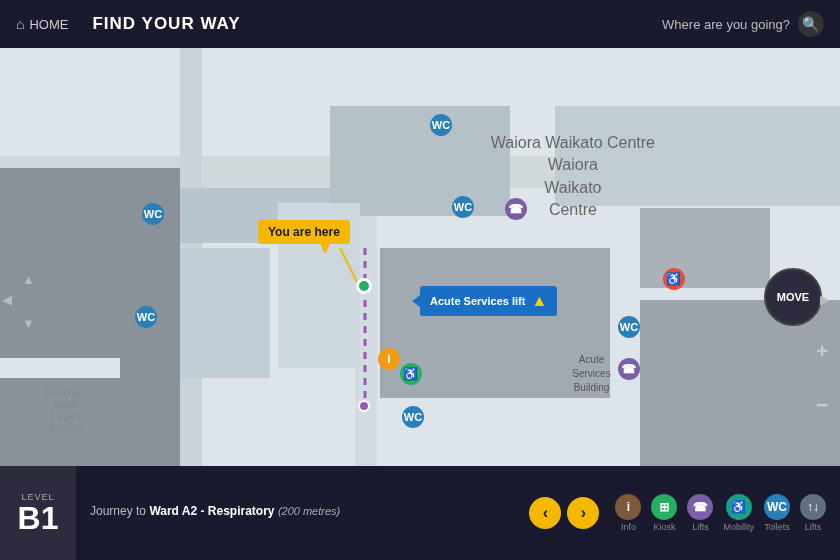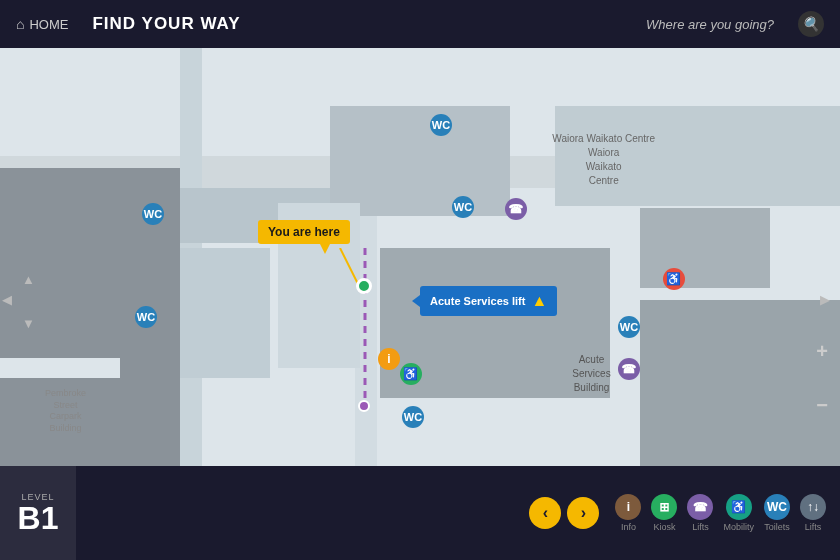--- a/index.html
+++ b/index.html
@@ -37,25 +37,24 @@
     #page-title {
       color: #fff;
       font-size: 17px;
       font-weight: bold;
       letter-spacing: 1px;
       flex: 1;
     }
     #search-area {
       display: flex;
       align-items: center;
-      gap: 24px;
+      gap: 8px;
       color: #bbb;
       font-size: 13px;
       cursor: pointer;
-      font-style: italic;
     }
     #search-icon-wrap {
       width: 26px;
       height: 26px;
       border-radius: 50%;
       background: #333;
       display: flex;
       align-items: center;
       justify-content: center;
       font-size: 14px;
@@ -439,21 +438,21 @@
   <div id="bldg-top-center" class="map-building-lighter"></div>
   <div id="bldg-top-right" style="position:absolute;left:555px;top:58px;width:285px;height:100px;background:#c0ccd2;"></div>
   <div id="bldg-center-left" class="map-building-light"></div>
   <div style="position:absolute;left:278px;top:155px;width:82px;height:165px;background:#cdd8de;"></div>
   <div id="bldg-center-main" class="map-building"></div>
   <div id="bldg-right-upper" class="map-building"></div>
   <div id="bldg-right-lower" style="position:absolute;left:640px;top:252px;width:200px;height:166px;background:#9aa4aa;"></div>
   <div id="bldg-left-lower" class="map-building"></div>
   <div style="position:absolute;left:120px;top:310px;width:60px;height:108px;background:#8a9299;"></div>
 
-  <div id="waiora-label" style="position:absolute;right:185px;top:84px;color:#666;font-size:10px;line-height:1.4;text-align:center;">
+  <div id="waiora-label" style="position:absolute;right:185px;top:84px;color:#666;font-size:16px;line-height:1.4;text-align:center;">
     <span>Waiora
 Waikato
 Centre</span>
     <div>Waiora</div>
     <div>Waikato</div>
     <div>Centre</div>
   </div>
   <div id="acute-services-label" style="position:absolute;left:498px;top:305px;color:#555;font-size:10px;line-height:1.4;text-align:center;">
     <div>Acute</div>
       <div>Services</div>
@@ -495,38 +494,46 @@
 
   <div class="map-icon icon-info" style="left:378px;top:300px;">i</div>
 
   <div style="position:absolute;left:356px;top:230px;width:16px;height:16px;border-radius:50%;background:#27ae60;border:3px solid #fff;z-index:5;"></div>
 
   <div style="position:absolute;left:358px;top:352px;width:12px;height:12px;border-radius:50%;background:#9b59b6;border:2px solid #fff;z-index:5;"></div>
 
   <div class="map-icon icon-purple" style="left:505px;top:150px;">☎</div>
   <div class="map-icon icon-purple" style="left:618px;top:310px;">☎</div>
 
+  <div id="move-control">
+    <span>MOVE</span>
+  </div>
   <div class="move-arrow" id="arr-up" style="position:absolute;right:36px;top:224px;color:#bbb;font-size:13px;cursor:pointer;">▲</div>
   <div class="move-arrow" id="arr-down" style="position:absolute;right:36px;top:268px;color:#bbb;font-size:13px;cursor:pointer;">▼</div>
   <div class="move-arrow" id="arr-left" style="position:absolute;right:64px;top:244px;color:#bbb;font-size:13px;cursor:pointer;">◀</div>
   <div class="move-arrow" id="arr-right" style="position:absolute;right:10px;top:244px;color:#bbb;font-size:13px;cursor:pointer;">▶</div>
 
   <div style="position:absolute;right:12px;top:292px;color:#ccc;font-size:20px;font-weight:bold;cursor:pointer;">+</div>
   <div style="position:absolute;right:12px;top:346px;color:#ccc;font-size:20px;font-weight:bold;cursor:pointer;">−</div>
 
 </div>
 
 <div id="bottom-bar">
 
   <div id="level-badge">
     <span id="level-text">LEVEL</span>
     <span id="level-num">B1</span>
   </div>
 
   <div id="nav-info">
+    <div id="journey-line">
+      <span>Journey to</span>
+      <span id="journey-dest"> <strong>Ward A2 - Respiratory</strong></span>
+      <span id="journey-dist">(200 metres)</span>
+    </div>
   </div>
 
   <div id="nav-arrows">
     <div class="nav-arrow-btn">‹</div>
     <div class="nav-arrow-btn">›</div>
   </div>
 
   <div id="legend-icons">
     <div class="legend-item">
       <div class="legend-icon-circle leg-brown">i</div>

